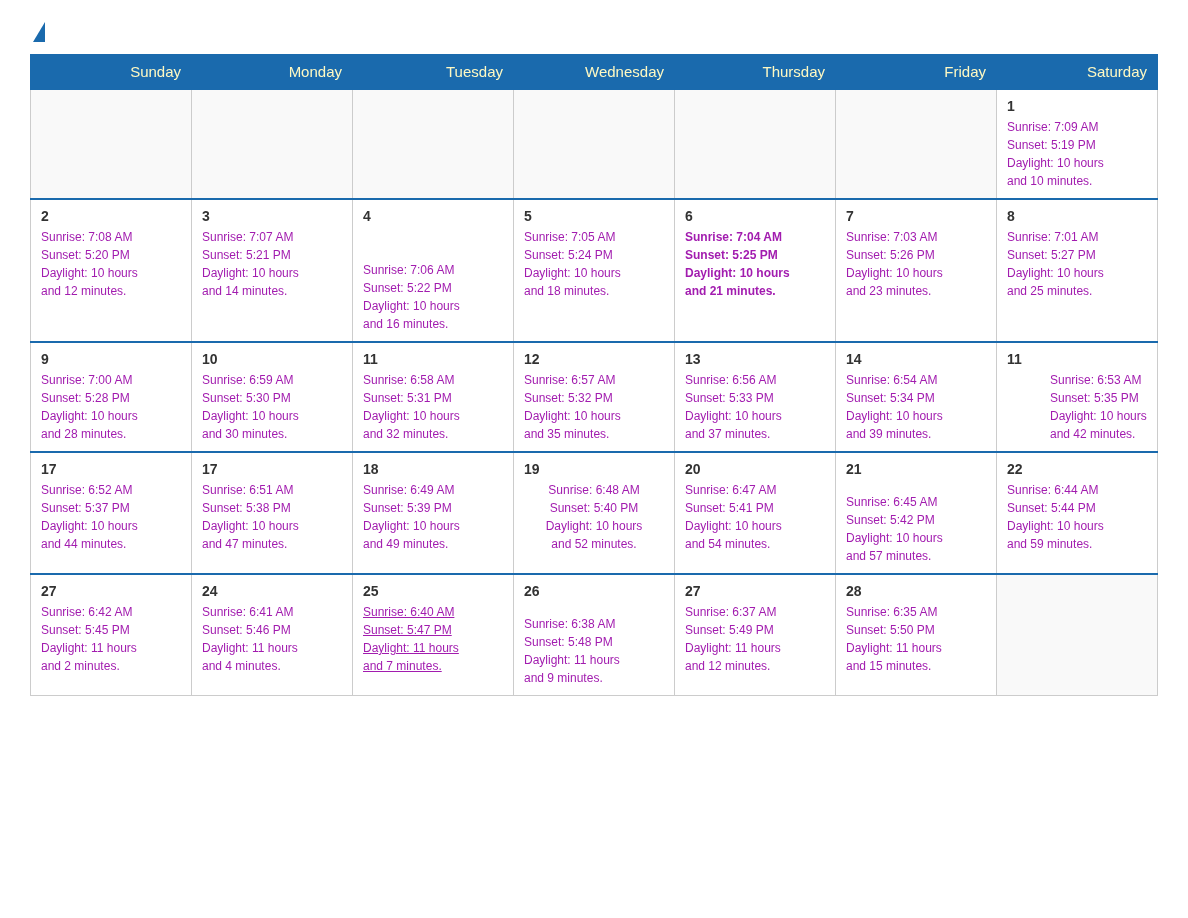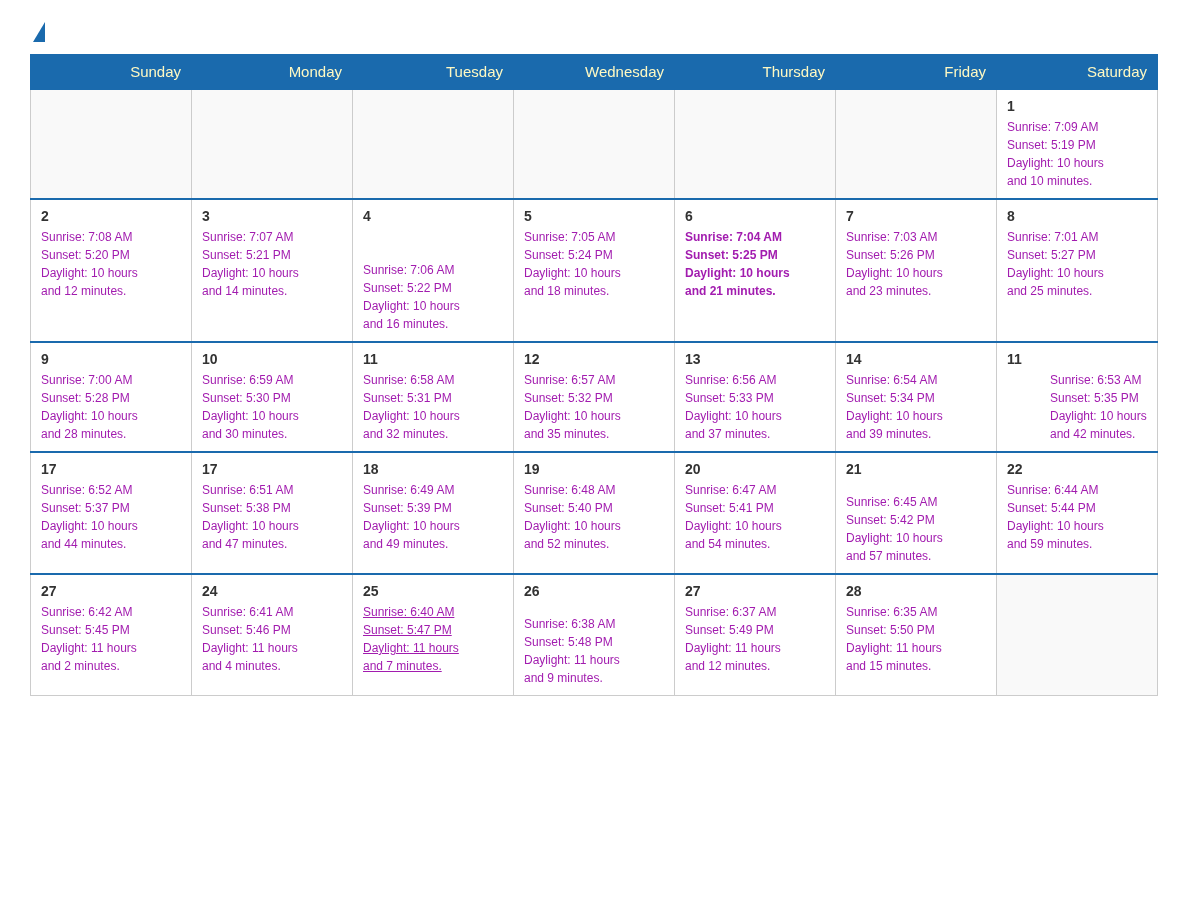--- a/index.html
+++ b/index.html
@@ -265,21 +265,21 @@
         </td>
         <td>
           <span class="day-number">18</span>
           <div class="day-info" style="white-space: pre-line;">Sunrise: 6:49 AM
 Sunset: 5:39 PM
 Daylight: 10 hours
 and 49 minutes.</div>
         </td>
         <td>
           <span class="day-number">19</span>
-          <div class="day-info" style="white-space: pre-line;">Sunrise: 6:48 AM
+          <div class="day-info" style="white-space: pre-line; text-align: center;">Sunrise: 6:48 AM
 Sunset: 5:40 PM
 Daylight: 10 hours
 and 52 minutes.</div>
         </td>
         <td>
           <span class="day-number">20</span>
           <div class="day-info" style="white-space: pre-line;">Sunrise: 6:47 AM
 Sunset: 5:41 PM
 Daylight: 10 hours
 and 54 minutes.</div>

